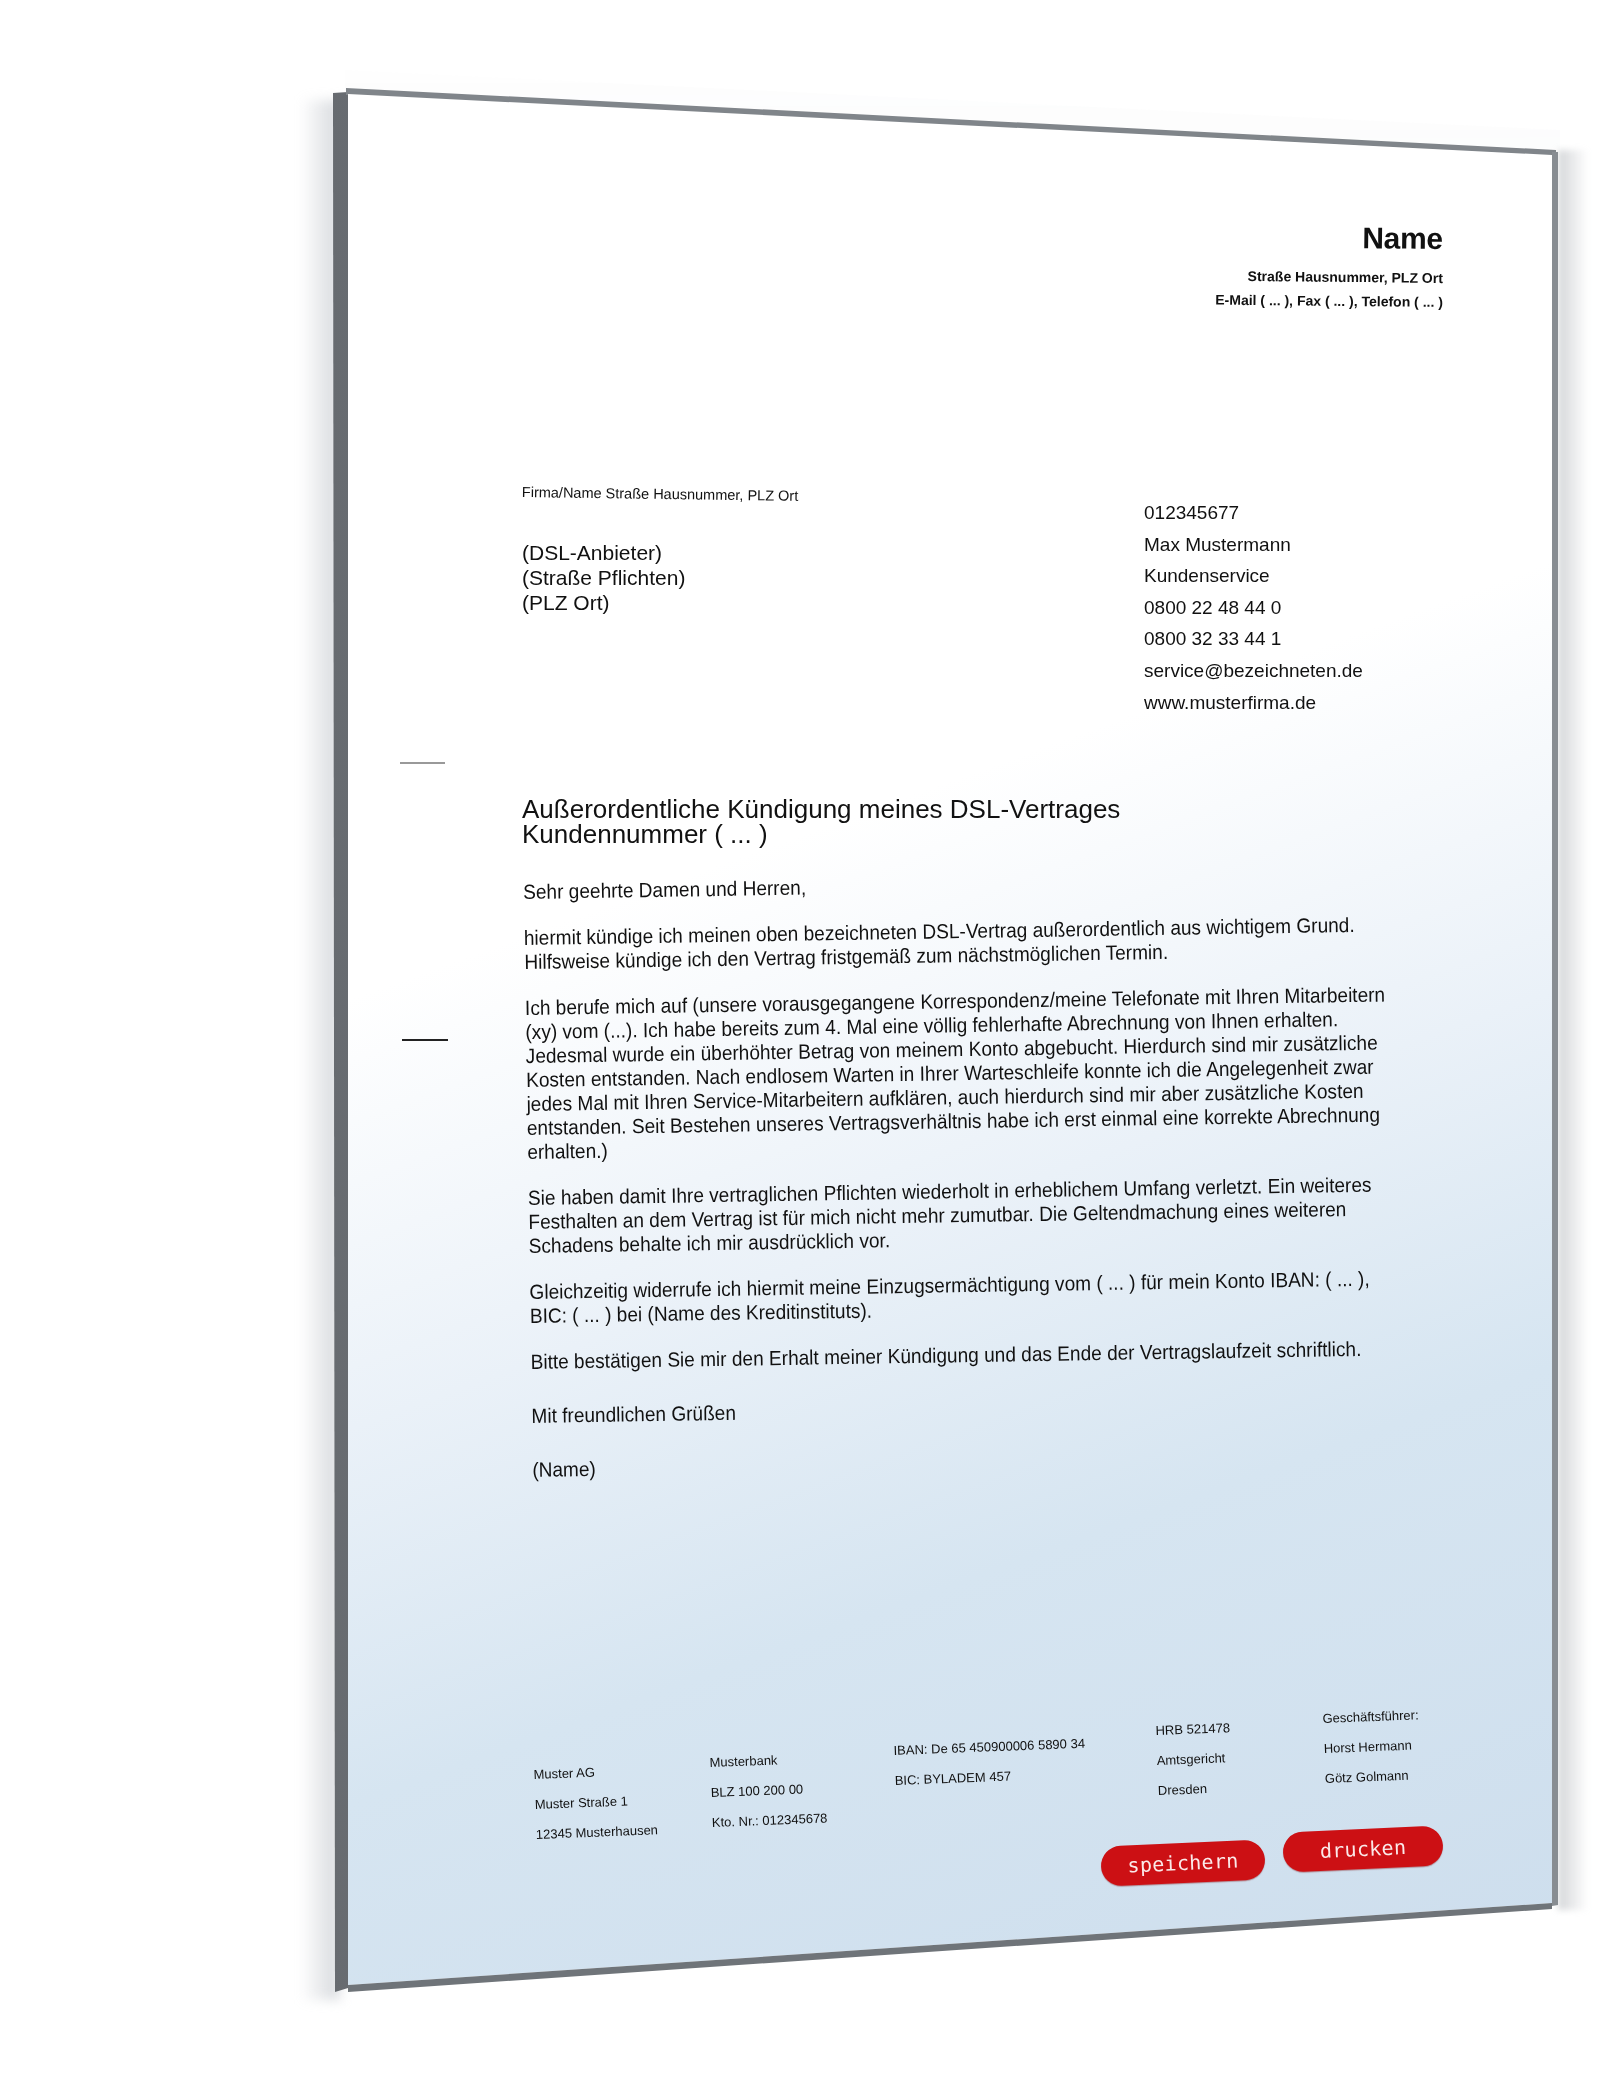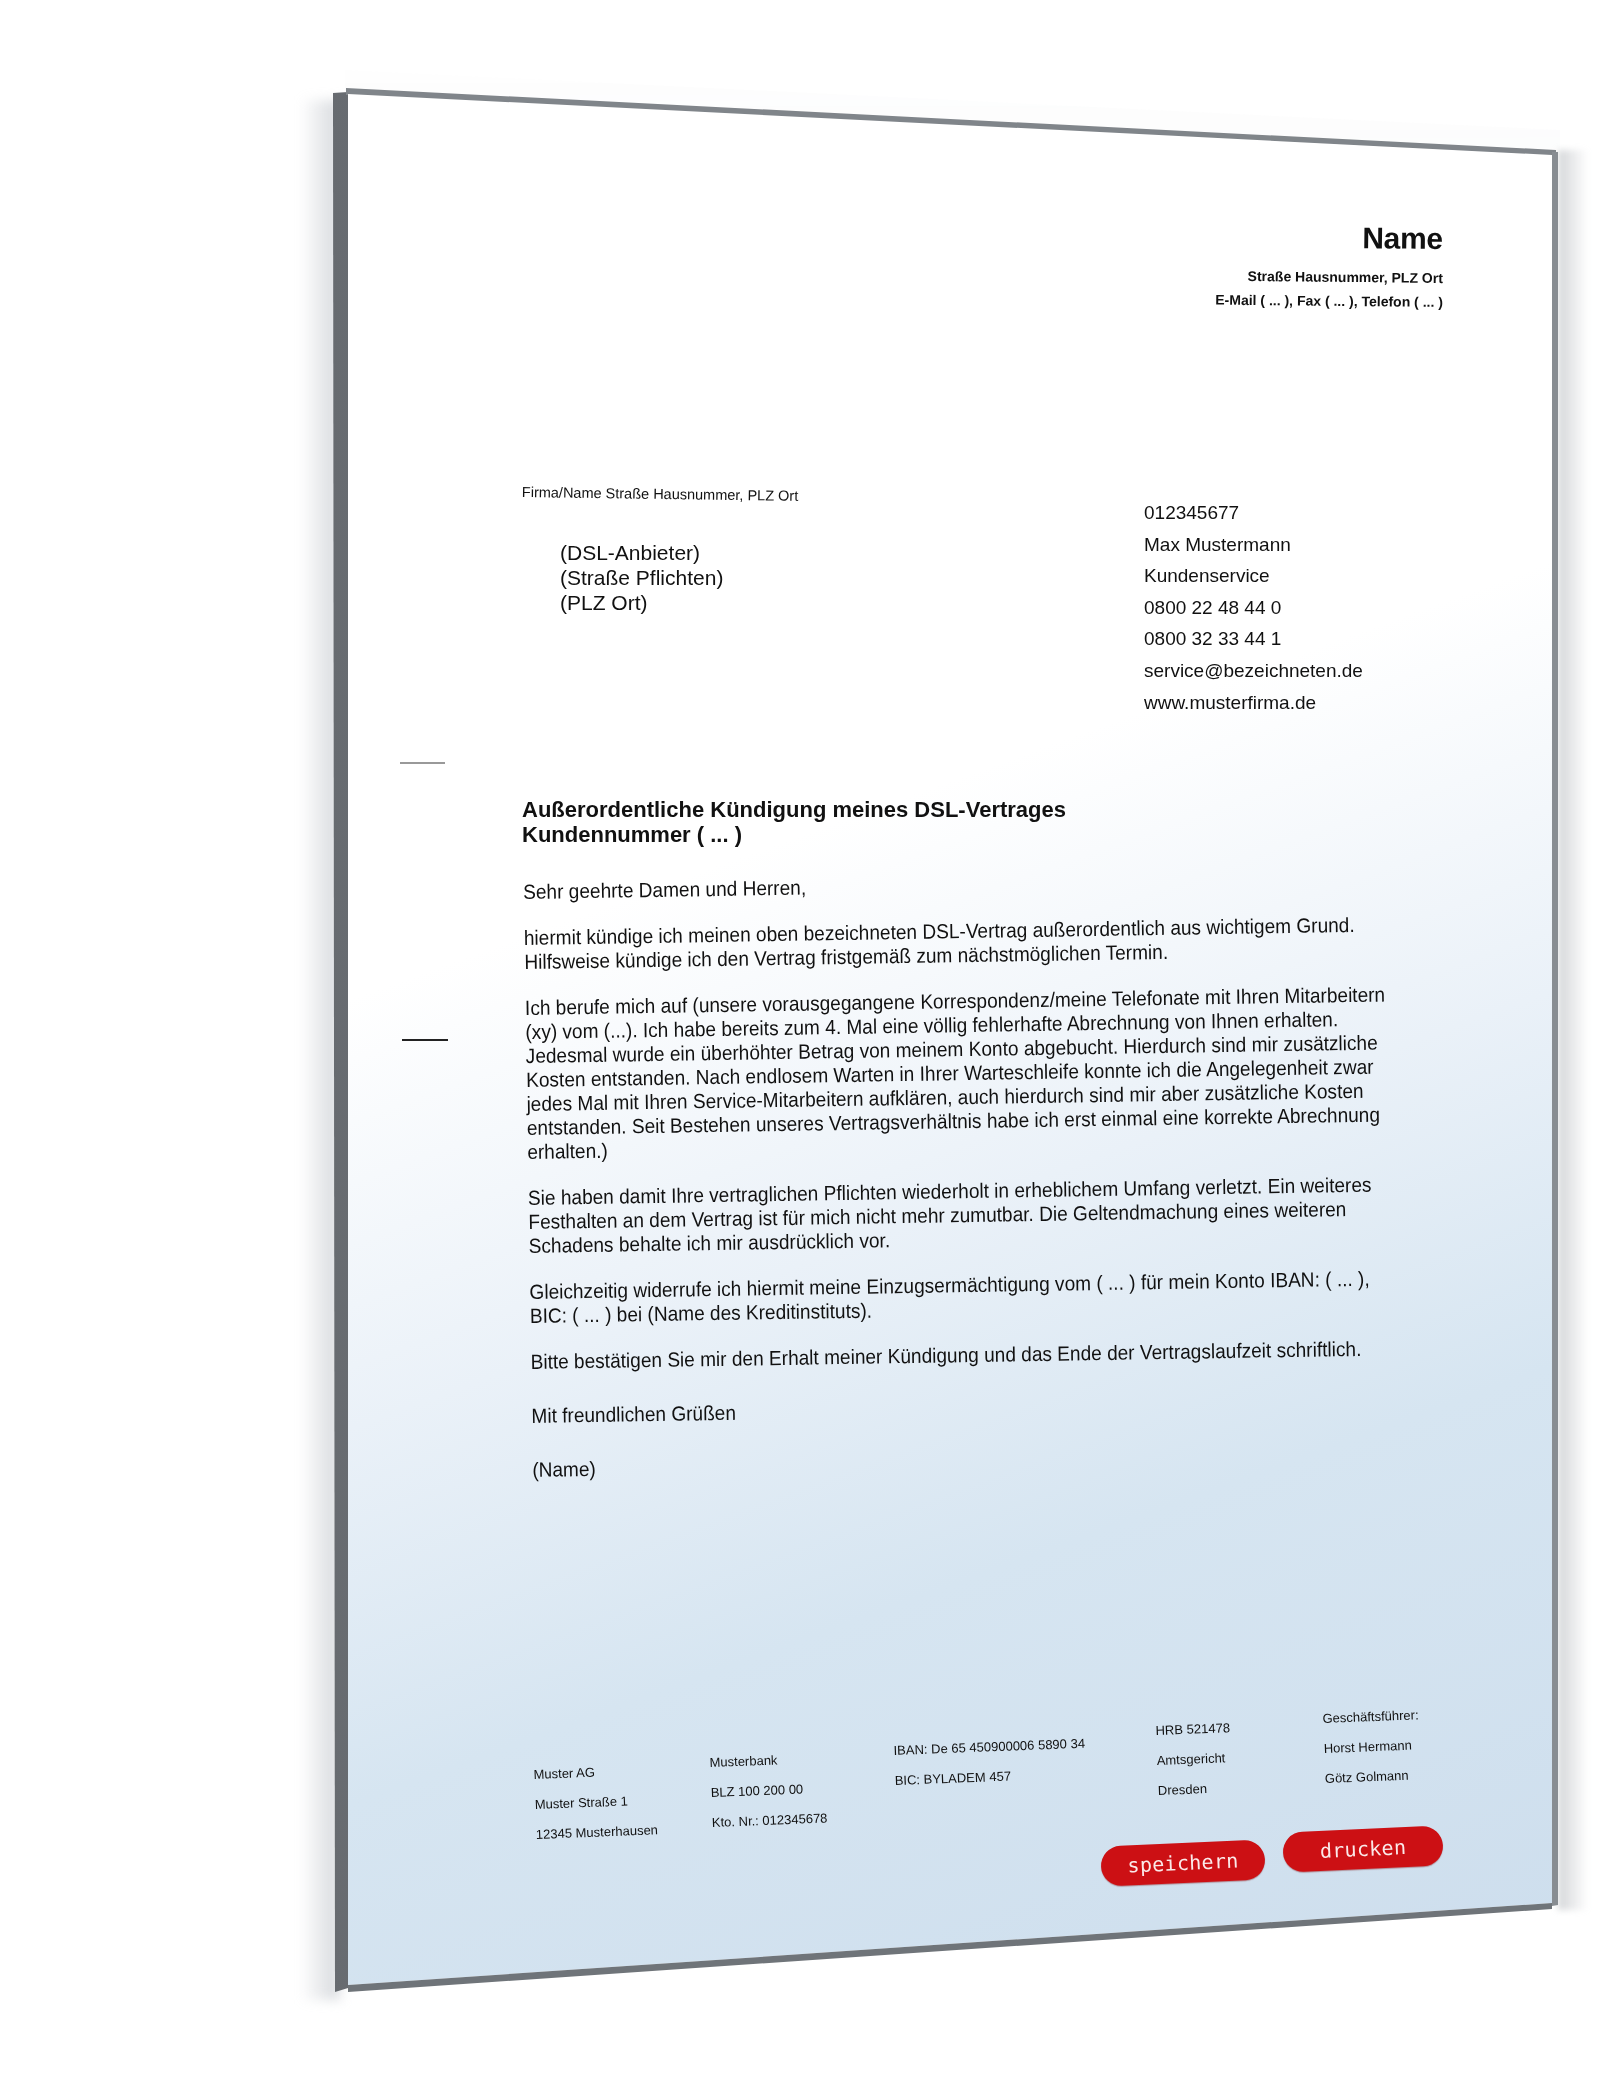--- a/index.html
+++ b/index.html
@@ -66,27 +66,27 @@
     transform: rotate(0.6deg); transform-origin: right top;
   }
   .hdr-line {
     left: 1000px; width: 443px; text-align: right;
     font-size: 14px; font-weight: bold;
     transform: rotate(0.6deg); transform-origin: right top;
   }
 
   .return-line { left: 522px; top: 484px; font-size: 14.5px; transform: rotate(0.8deg); transform-origin: left top; }
 
-  .recipient { left: 522px; top: 540px; font-size: 21px; line-height: 25px; margin-left: 38px; }
+  .recipient { left: 522px; top: 540px; font-size: 21px; line-height: 25px; }
 
   .contact { left: 1144px; top: 497px; font-size: 19px; line-height: 31.6px; }
 
   .fold-mark { position: absolute; height: 2px; background: #777; }
 
-  .subject { left: 522px; top: 797px; font-size: 22px; font-weight: bold; line-height: 25px; }
+  .subject { left: 522px; top: 797px; font-size: 26px; font-weight: normal; line-height: 25px; }
 
   .body {
     left: 523px; top: 880px; width: 940px;
     font-size: 20.5px; line-height: 24px; white-space: normal;
     transform: rotate(-0.9deg) scaleX(0.93); transform-origin: left top;
   }
   .body p { margin: 0 0 22px 0; }
   .body .line { display: block; white-space: nowrap; }
 
   .footer { font-size: 13px; line-height: 30px; transform: rotate(-2.2deg); transform-origin: left top; }

